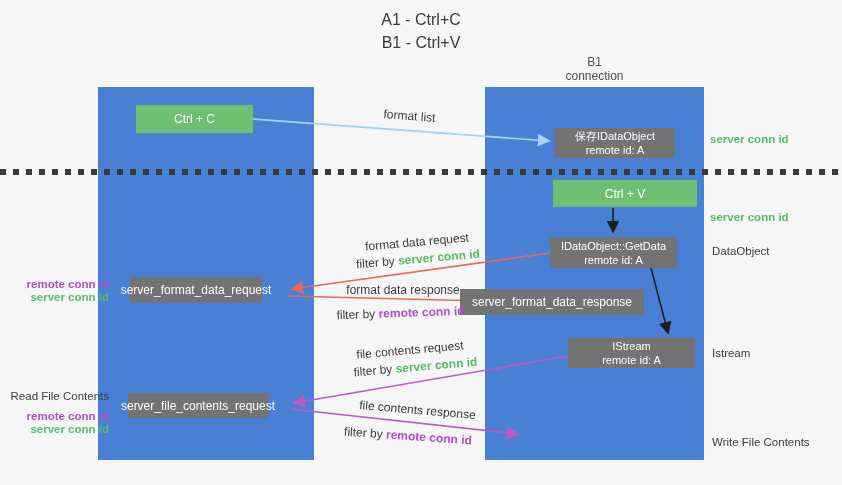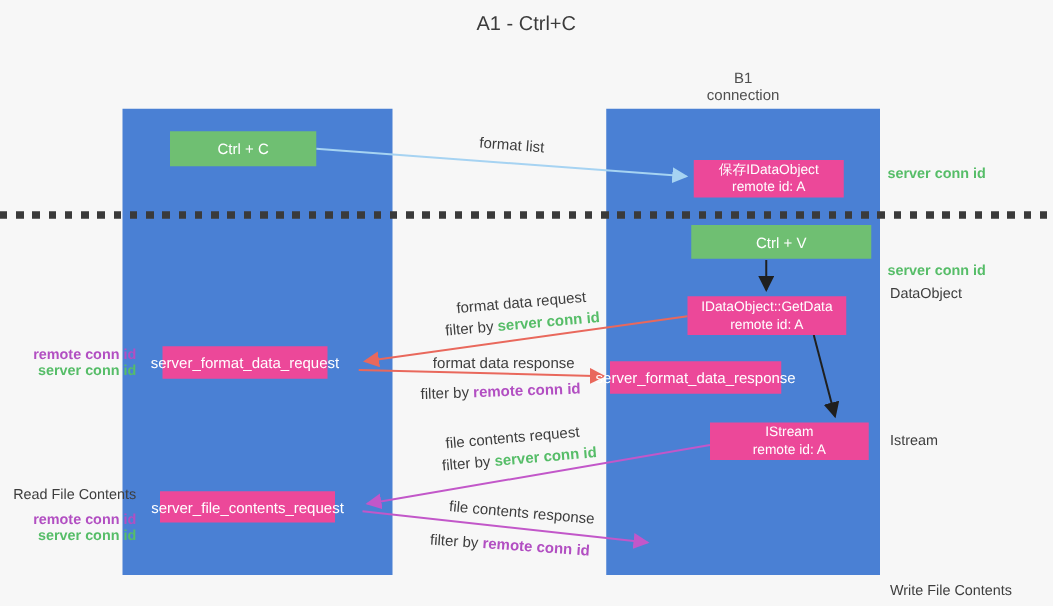--- a/index.html
+++ b/index.html
@@ -7,35 +7,36 @@
   .abs{position:absolute;}
   .title{top:8px;left:0;width:842px;text-align:center;font-size:16px;line-height:23px;color:#3b3b3b;}
   .lane-header{top:55px;text-align:center;font-size:12px;line-height:14px;color:#4f4f4f;}
   .lane{top:87px;height:373px;background:#4a80d4;z-index:1;}
   .dotted{left:0;top:169px;width:842px;height:6px;z-index:3;
     background:repeating-linear-gradient(to right,#3a3a3a 0 6px,transparent 6px 13px);}
   .arrows{left:0;top:0;z-index:4;pointer-events:none;}
   .node{z-index:5;display:flex;flex-direction:column;align-items:center;justify-content:center;
     color:#fff;font-size:12px;text-align:center;box-sizing:border-box;}
   .green-box{background:#6fbf72;}
-  .orange-box{background:#ec4899;}
+  .orange-box{background:#737373;}
   .two-line{font-size:11px;line-height:14px;}
   .side-label{z-index:6;font-size:11.5px;color:#3d3d3d;white-space:nowrap;}
   .side-left{right:748px;text-align:right;}
   .bold-green{color:#56bd68;font-weight:bold;}
   .bold-purple{color:#b24fc2;font-weight:bold;}
   .arrow-label{z-index:6;font-size:12px;color:#3d3d3d;text-align:center;white-space:nowrap;}
 </style>
 </head>
 <body>
 
 <div class="stage">
 
   <div class="abs title">
     <div>A1 - Ctrl+C</div>
+    <div>B1 - Ctrl+V</div>
   </div>
 
   <div class="abs lane-header" style="left:485px;width:219px;">
     <div>B1</div>
     <div>connection</div>
   </div>
 
   <div class="abs lane" style="left:98px;width:216px;"></div>
   <div class="abs lane" style="left:485px;width:219px;"></div>
 
@@ -80,39 +81,39 @@
 
   <div class="abs node orange-box two-line" style="left:550px;top:237px;width:127px;height:31px;">
     <span>IDataObject::GetData</span>
     <span>remote id: A</span>
   </div>
 
   <div class="abs node orange-box" style="left:130px;top:277px;width:132px;height:26px;">
     <span>server_format_data_request</span>
   </div>
 
-  <div class="abs node orange-box" style="left:488px;top:289px;width:137px;height:26px;">
+  <div class="abs node orange-box" style="left:460px;top:289px;width:184px;height:26px;">
     <span>server_format_data_response</span>
   </div>
 
   <div class="abs node orange-box two-line" style="left:568px;top:338px;width:127px;height:30px;">
     <span>IStream</span>
     <span>remote id: A</span>
   </div>
 
   <div class="abs node orange-box" style="left:128px;top:393px;width:140px;height:25px;">
     <span>server_file_contents_request</span>
   </div>
 
 
   <div class="abs side-label bold-green" style="left:710px;top:133px;">server conn id</div>
   <div class="abs side-label bold-green" style="left:710px;top:211px;">server conn id</div>
-  <div class="abs side-label" style="left:712px;top:229px;">DataObject</div>
+  <div class="abs side-label" style="left:712px;top:245px;">DataObject</div>
   <div class="abs side-label" style="left:712px;top:347px;">Istream</div>
-  <div class="abs side-label" style="left:712px;top:436px;margin-top:31px;">Write File Contents</div>
+  <div class="abs side-label" style="left:712px;top:436px;">Write File Contents</div>
 
   <div class="abs side-label side-left bold-purple" style="top:278px;">remote conn id</div>
   <div class="abs side-label side-left bold-green" style="top:291px;">server conn id</div>
   <div class="abs side-label side-left" style="top:390px;">Read File Contents</div>
   <div class="abs side-label side-left bold-purple" style="top:410px;">remote conn id</div>
   <div class="abs side-label side-left bold-green" style="top:423px;">server conn id</div>
 
   <div class="abs arrow-label" style="left:352px;top:109px;width:115px;transform:rotate(4.5deg);">format list</div>
 
   <div class="abs arrow-label" style="left:342px;top:235px;width:150px;transform:rotate(-5deg);">format data request</div>

